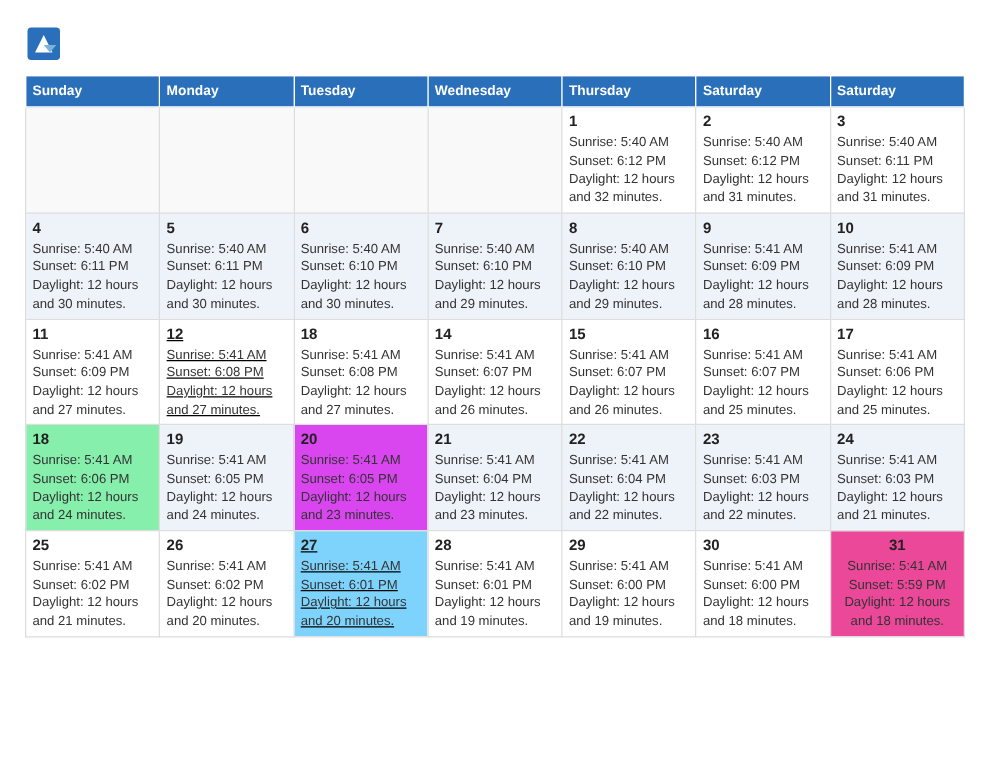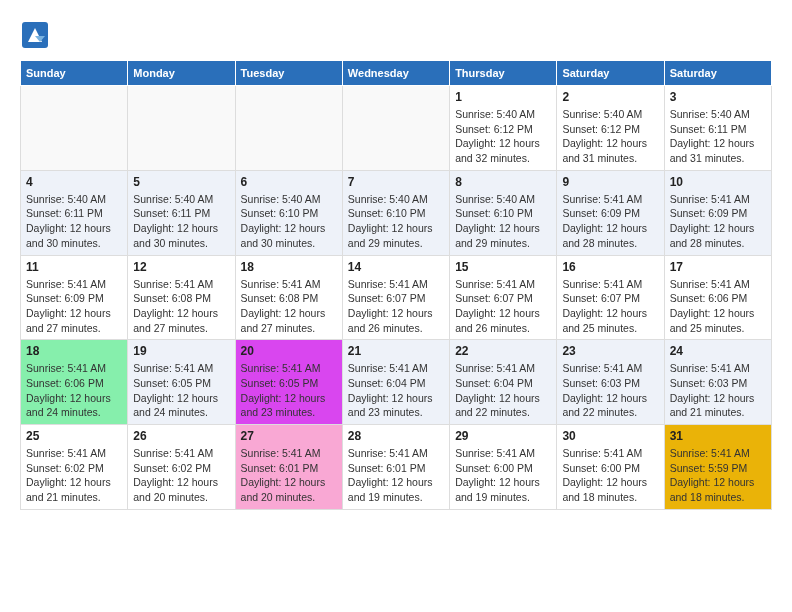--- a/index.html
+++ b/index.html
@@ -212,21 +212,21 @@
         </td>
       </tr>
       <tr class="row-odd">
         <td class="calendar-cell cell-content" style="background-color: rgb(255, 255, 255);">
           <div class="day-number">11</div>
           <div class="cell-text" style="white-space: pre-line;">Sunrise: 5:41 AM
 Sunset: 6:09 PM
 Daylight: 12 hours
 and 27 minutes.</div>
         </td>
-        <td class="calendar-cell cell-content" style="background-color: rgb(255, 255, 255);">
+        <td class="calendar-cell cell-content" style="background-color: rgb(255, 255, 255); text-decoration: underline;">
           <div class="day-number">12</div>
           <div class="cell-text" style="white-space: pre-line;">Sunrise: 5:41 AM
 Sunset: 6:08 PM
 Daylight: 12 hours
 and 27 minutes.</div>
         </td>
         <td class="calendar-cell cell-content" style="background-color: rgb(255, 255, 255);">
           <div class="day-number">18</div>
           <div class="cell-text" style="white-space: pre-line;">Sunrise: 5:41 AM
 Sunset: 6:08 PM
@@ -321,21 +321,21 @@
 Daylight: 12 hours
 and 21 minutes.</div>
         </td>
         <td class="calendar-cell cell-content" style="background-color: rgb(255, 255, 255);">
           <div class="day-number">26</div>
           <div class="cell-text" style="white-space: pre-line;">Sunrise: 5:41 AM
 Sunset: 6:02 PM
 Daylight: 12 hours
 and 20 minutes.</div>
         </td>
-        <td class="calendar-cell cell-content" style="background-color: #f9a8d4;">
+        <td class="calendar-cell cell-content" style="background-color: #7dd3fc; text-decoration: underline;">
           <div class="day-number">27</div>
           <div class="cell-text" style="white-space: pre-line;">Sunrise: 5:41 AM
 Sunset: 6:01 PM
 Daylight: 12 hours
 and 20 minutes.</div>
         </td>
         <td class="calendar-cell cell-content" style="background-color: rgb(255, 255, 255);">
           <div class="day-number">28</div>
           <div class="cell-text" style="white-space: pre-line;">Sunrise: 5:41 AM
 Sunset: 6:01 PM
@@ -349,21 +349,21 @@
 Daylight: 12 hours
 and 19 minutes.</div>
         </td>
         <td class="calendar-cell cell-content" style="background-color: rgb(255, 255, 255);">
           <div class="day-number">30</div>
           <div class="cell-text" style="white-space: pre-line;">Sunrise: 5:41 AM
 Sunset: 6:00 PM
 Daylight: 12 hours
 and 18 minutes.</div>
         </td>
-        <td class="calendar-cell cell-content" style="background-color: #eab308;">
+        <td class="calendar-cell cell-content" style="background-color: #ec4899; text-align: center;">
           <div class="day-number">31</div>
           <div class="cell-text" style="white-space: pre-line;">Sunrise: 5:41 AM
 Sunset: 5:59 PM
 Daylight: 12 hours
 and 18 minutes.</div>
         </td>
       </tr>
     </tbody>
 </table>
 

